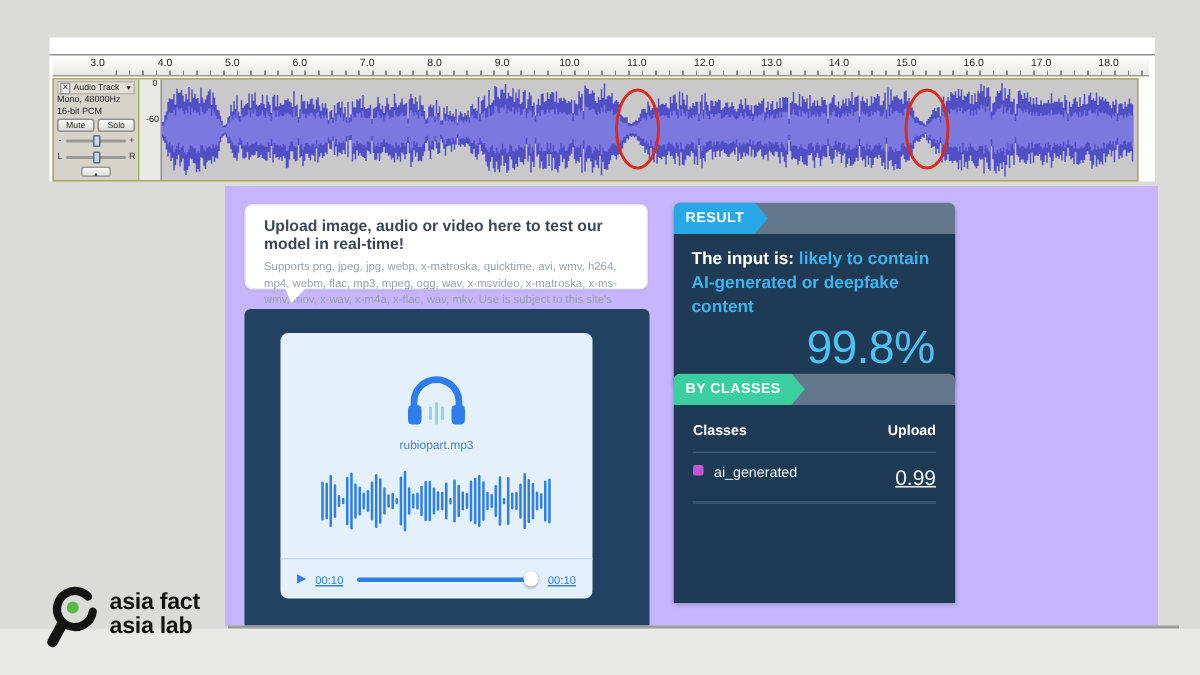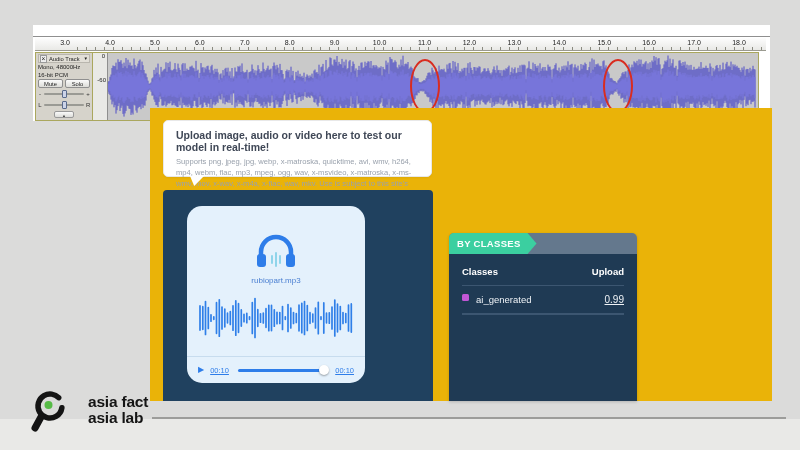--- a/index.html
+++ b/index.html
@@ -33,31 +33,31 @@
   .tp-collapse { width:20px; height:7px; margin:1px auto 0; border:1px solid #999; border-radius:2px;
      background:linear-gradient(#fafafa,#ddddd9); text-align:center; font-size:4px; line-height:7px; color:#444; }
   .vruler { width:15px; background:#e9e9e6; border-right:1px solid #8f8f8f; position:relative; font-size:6px; color:#222; }
   .vruler .vr0 { position:absolute; right:2px; top:0px; }
   .vruler .vr60 { position:absolute; right:1px; top:24px; }
   .wavebox { position:relative; flex:1; overflow:hidden; }
   .wavebox svg { position:absolute; left:0; top:0; }
   .ann-circle { position:absolute; width:30px; height:54px; top:6px; border:2px solid #d92c20; border-radius:50%; }
 
   
-  .site { position:absolute; left:150px; top:108px; width:622px; height:293px; background:#eab308; }
+  .site { position:absolute; left:150px; top:124px; width:622px; height:293px; background:#c4b5fd; }
   .upload-card { position:absolute; left:13px; top:12px; width:269px; height:57px; background:#fff;
      border:1px solid #e8e8e8; border-radius:5px; padding:8px 12px 6px; box-shadow:0 1px 2px rgba(0,0,0,.05); }
   .upload-card h3 { font-size:10.5px; color:#3f4756; margin-bottom:3px; }
   .upload-card p { font-size:7.6px; color:#99a1ac; line-height:1.45; }
   .upload-card a { color:#4a90d9; text-decoration:underline; cursor:pointer; }
   .upload-tail { position:absolute; left:40px; top:68px; width:14px; height:10px; background:#fff;
      clip-path:polygon(0 0,100% 0,30% 100%); }
 
   .player { position:absolute; left:13px; top:82px; width:270px; height:211px; background:#20415f; border-radius:4px 4px 0 0; }
-  .player-inner { position:absolute; left:24px; top:16px; width:178px; height:177px; background:#e4f1fc; border-radius:15px; }
+  .player-inner { position:absolute; left:24px; top:16px; width:208px; height:177px; background:#e4f1fc; border-radius:5px; }
   .hp-icon { position:absolute; left:50%; top:26px; transform:translateX(-50%); }
   .p-filename { position:absolute; left:0; right:0; top:70px; text-align:center; font-size:8px; color:#4a7fd1; }
   .p-bars { position:absolute; left:50%; top:88px; transform:translateX(-50%); }
   .p-controls { position:absolute; left:0; right:0; bottom:0; height:27px; border-top:1px solid #c7dcee;
      display:flex; align-items:center; padding:0 11px; gap:6px; }
   .p-play { color:#2e7de9; font-size:8px; line-height:8px; cursor:pointer; }
   .p-time { font-size:7.5px; color:#2e7de9;text-decoration:underline; }
   .p-seek { flex:1; position:relative; height:3px; background:#2e7de9; border-radius:2px; margin:0 3px; }
   .p-knob { position:absolute; right:-3px; top:-3.5px; width:10px; height:10px; background:#fff; border-radius:50%;
      box-shadow:0 1px 2px rgba(0,0,0,.35); }
@@ -70,32 +70,32 @@
   .tag-blue { background:#29a8e8; }
   .tag-teal { background:#3bcfa0; }
   .panel-b { background:#1f3a54; }
   .result-panel { top:11px; }
   .result-panel .panel-b { padding:9px 12px 8px; }
   .result-text { font-size:11.5px; font-weight:bold; line-height:1.4; color:#fff; }
   .result-text .verdict { color:#3db4ec; }
   .result-pct { text-align:right; font-size:31px; color:#4cc2f4; letter-spacing:-.5px; margin-top:1px; padding-right:2px; }
 
   .classes-panel { top:125px; border-radius:5px 5px 0 0; }
-  .classes-panel .panel-b { padding:6px 13px 0; height:147px; }
+  .classes-panel .panel-b { padding:6px 13px 0; height:132px; }
   .cls-head { display:flex; justify-content:space-between; font-size:9.5px; font-weight:bold; color:#fff; padding:6px 0 8px; }
   .cls-div { height:1px; background:#3c5671; }
   .cls-row { display:flex; padding:8px 0; }
   .cls-bullet { width:7px; height:7px; background:#c257d6; border-radius:1.5px; margin-right:7px; }
   .cls-label { font-size:9.5px; color:#eef2f6; }
-  .cls-score { margin-left:auto; font-size:10px; color:#eef2f6;text-decoration:underline; }
+  .cls-score { margin-left:auto; font-size:14px; color:#eef2f6;text-decoration:underline; }
 
   .bottom-line { position:absolute; left:152px; top:417px; width:634px; height:1.5px; background:#9c9c9a; }
   .bottom-strip { position:absolute; left:0; top:419px; width:800px; height:31px; background:#e9e9e7; }
 
-  .logo { position:absolute; left:30px; top:387px; display:flex; align-items:center; gap:20px; }
+  .logo { position:absolute; left:30px; top:387px; display:flex; align-items:center; gap:5px; }
   .logo-text { font-size:15.5px; font-weight:bold; color:#141414; line-height:1.06; letter-spacing:-.2px; }
 </style>
 </head>
 <body>
 
 <div id="root">
 
   <section class="aud">
     <div class="aud-topline"></div>
     <div class="aud-timeline" id="timeline">
@@ -188,20 +188,31 @@
           <span class="p-play">▶</span>
           <span class="p-time">00:10</span>
           <div class="p-seek">
               <div class="p-knob"></div>
             </div>
           <span class="p-time">00:10</span>
         </div>
       </div>
     </div>
 
+    <div class="panel result-panel">
+      <div class="panel-h">
+        <span class="tag tag-blue">RESULT</span>
+      </div>
+      <div class="panel-b">
+        <div class="result-text">
+          <span>The input is:</span> <span class="verdict">likely to contain AI-generated or deepfake content</span>
+        </div>
+        <div class="result-pct">99.8%</div>
+      </div>
+    </div>
 
     <div class="panel classes-panel">
       <div class="panel-h">
         <span class="tag tag-teal">BY CLASSES</span>
       </div>
       <div class="panel-b">
         <div class="cls-head">
           <span>Classes</span>
           <span>Upload</span>
         </div>

